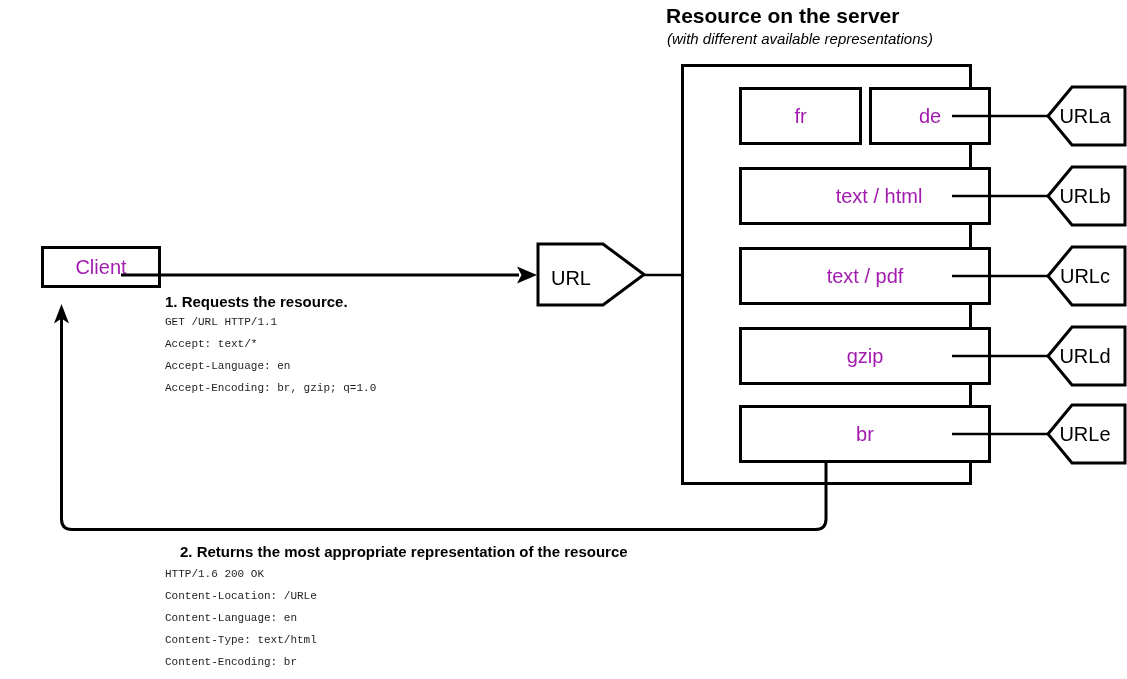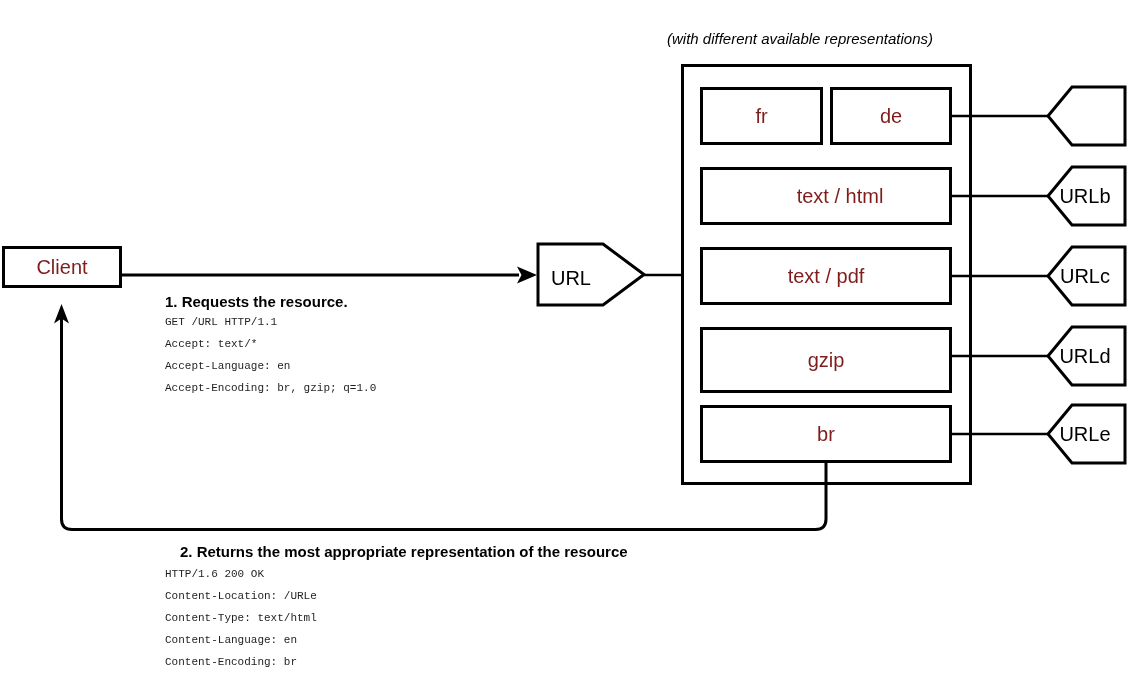--- a/index.html
+++ b/index.html
@@ -5,21 +5,21 @@
   html,body{margin:0;padding:0;background:#fff;}
   .stage{
     position:relative;width:1127px;height:679px;background:#ffffff;
     font-family:"Liberation Sans",sans-serif;color:#000;overflow:hidden;
   }
   .layer{position:absolute;inset:0;}
   svg.wires{position:absolute;left:0;top:0;pointer-events:none;}
   .box{
     position:absolute;box-sizing:border-box;border:3px solid #000;background:#fff;
     display:flex;align-items:center;justify-content:center;
-    font-size:20px;line-height:1;color:#7f1d1d;
+    font-size:20px;line-height:1;color:#a21caf;margin-left:39px;
   }
   .server-box{position:absolute;box-sizing:border-box;border:3px solid #000;background:#fff;}
   .node-label{
     position:absolute;display:flex;align-items:center;justify-content:center;
     font-size:20px;color:#000;
   }
   .diagram-title{position:absolute;left:666px;top:4px;font-size:21px;font-weight:bold;white-space:nowrap;}
   .diagram-subtitle{position:absolute;left:667px;top:30px;font-size:15px;font-style:italic;white-space:nowrap;}
   .step-heading{position:absolute;font-size:15px;font-weight:bold;white-space:nowrap;}
   .code-block{position:absolute;font-family:"Liberation Mono",monospace;font-size:11px;color:#1e1e1e;}
@@ -42,21 +42,21 @@
     </div>
     <div class="box" style="left:830px;top:87px;width:122px;height:58px;">
       <span>de</span>
     </div>
     <div class="box" style="left:700px;top:167px;width:252px;height:58px;padding-left:28px;">
       <span>text / html</span>
     </div>
     <div class="box" style="left:700px;top:247px;width:252px;height:58px;">
       <span>text / pdf</span>
     </div>
-    <div class="box" style="left:700px;top:327px;width:252px;height:66px;">
+    <div class="box" style="left:700px;top:327px;width:252px;height:58px;">
       <span>gzip</span>
     </div>
     <div class="box" style="left:700px;top:405px;width:252px;height:58px;">
       <span>br</span>
     </div>
   </div>
 
   <svg class="wires" width="1127" height="679" viewBox="0 0 1127 679">
 
     <path d="M121,275 H519" stroke="#000" stroke-width="3" fill="none"></path>
@@ -75,40 +75,42 @@
     <polygon points="1048,196 1072,167 1125,167 1125,225 1072,225" fill="#fff" stroke="#000" stroke-width="3"></polygon>
     <polygon points="1048,276 1072,247 1125,247 1125,305 1072,305" fill="#fff" stroke="#000" stroke-width="3"></polygon>
     <polygon points="1048,356 1072,327 1125,327 1125,385 1072,385" fill="#fff" stroke="#000" stroke-width="3"></polygon>
     <polygon points="1048,434 1072,405 1125,405 1125,463 1072,463" fill="#fff" stroke="#000" stroke-width="3"></polygon>
 
     <path d="M826,463 V519 Q826,529.5 815.5,529.5 H72 Q61.5,529.5 61.5,519 V309" stroke="#000" stroke-width="3" fill="none"></path>
     <polygon points="61.5,304 54,323.5 61.5,318.5 69,323.5" fill="#000"></polygon>
   </svg>
 
   <div class="layer">
+    <div class="diagram-title">Resource on the server</div>
     <div class="diagram-subtitle">(with different available representations)</div>
 
     <div class="node-label" style="left:538px;top:244px;width:66px;height:68px;">URL</div>
 
+    <div class="node-label" style="left:1048px;top:87px;width:74px;height:58px;">URLa</div>
     <div class="node-label" style="left:1048px;top:167px;width:74px;height:58px;">URLb</div>
     <div class="node-label" style="left:1048px;top:247px;width:74px;height:58px;">URLc</div>
     <div class="node-label" style="left:1048px;top:405px;width:74px;height:58px;">URLe</div>
     <div class="node-label" style="left:1048px;top:327px;width:74px;height:58px;">URLd</div>
 
     <div class="step-heading" style="left:165px;top:293px;">1. Requests the resource.</div>
     <div class="code-block" style="left:165px;top:311px;">
       <div class="code-line">GET /URL HTTP/1.1</div>
       <div class="code-line">Accept: text/*</div>
       <div class="code-line">Accept-Language: en</div>
       <div class="code-line">Accept-Encoding: br, gzip; q=1.0</div>
     </div>
 
     <div class="step-heading" style="left:165px;top:543px;margin-left:15px;">2. Returns the most appropriate representation of the resource</div>
     <div class="code-block" style="left:165px;top:563px;">
       <div class="code-line">HTTP/1.6 200 OK</div>
       <div class="code-line">Content-Location: /URLe</div>
+      <div class="code-line">Content-Language: en</div>
       <div class="code-line">Content-Type: text/html</div>
-      <div class="code-line">Content-Language: en</div>
       <div class="code-line">Content-Encoding: br</div>
     </div>
   </div>
 
 </div>
 
 </body></html>

